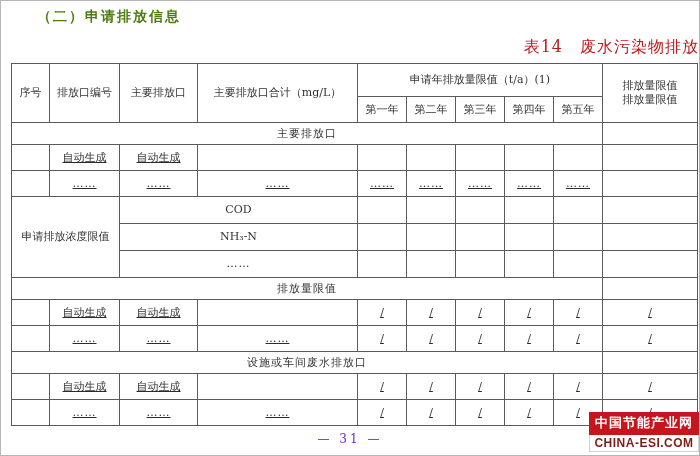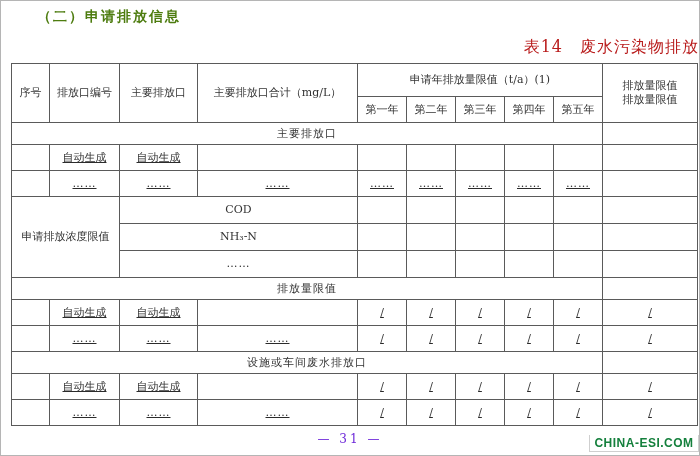--- a/index.html
+++ b/index.html
@@ -51,21 +51,21 @@
   .watermark {
     position:absolute; right:0; bottom:3px; width:110px;
     font-family:"Liberation Sans","DejaVu Sans",sans-serif;
   }
   .wm-top {
     background:#c5161d; color:#ffffff;
     font-weight:bold; font-size:13px; letter-spacing:1px;
     text-align:center; padding:2px 0 3px 0;
   }
   .wm-bottom {
-    background:#ffffff; color:#15803d;
+    background:#ffffff; color:#7f1d1d;
     border:1px solid #cfcfcf; border-top:none;
     font-weight:bold; font-size:12px; letter-spacing:0.5px;
     text-align:center; padding:1px 0;
   }
 </style>
 </head>
 <body>
 
 <div class="page">
 
@@ -220,16 +220,17 @@
         <td class="slash">/</td>
         <td class="slash">/</td>
         <td class="slash">/</td>
       </tr>
     </tbody>
   </table>
 
   <div class="page-number">—  31  —</div>
 
   <div class="watermark">
+    <div class="wm-top">中国节能产业网</div>
     <div class="wm-bottom">CHINA-ESI.COM</div>
   </div>
 
 </div>
 
 </body></html>

